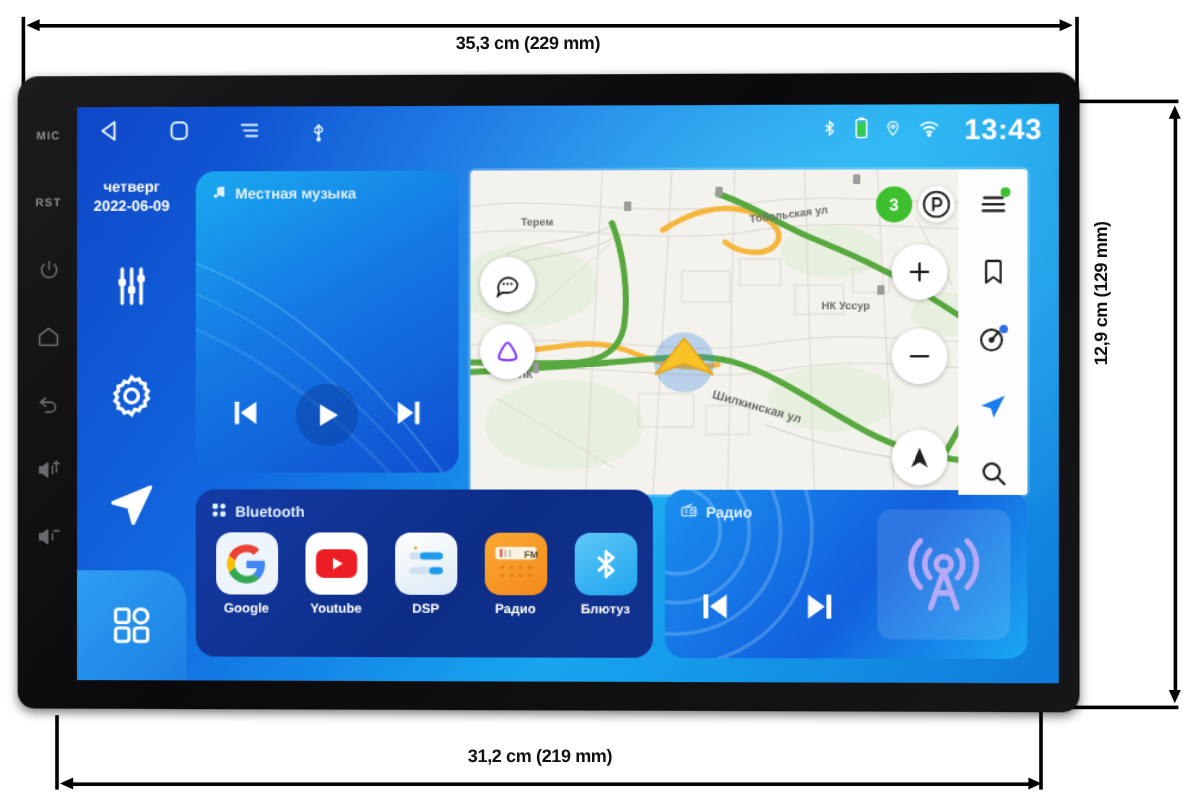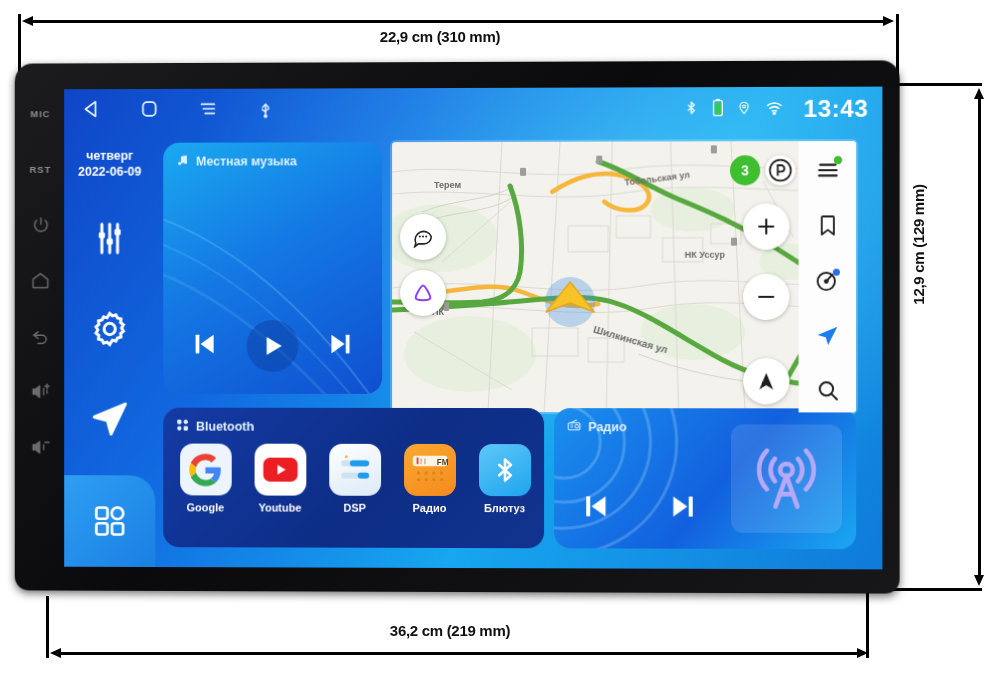--- a/index.html
+++ b/index.html
@@ -170,39 +170,39 @@
 </head>
 <body>
 
 <div class="tick" style="left:18px; top:14px; width:3px; height:58px;"></div>
 <div class="tick" style="left:896px; top:14px; width:3px; height:92px;"></div>
 <div class="arrow-h" style="left:22px; top:16px; width:872px;">
   <div class="head-l"></div>
     <div class="bar"></div>
     <div class="head-r"></div>
 </div>
-<div class="dim-label dim-top-label">22,9 cm (310 mm)</div>
+<div class="dim-label dim-top-label">35,3 cm (229 mm)</div>
 
 <div class="tick" style="left:896px; top:83px; width:86px; height:3px;"></div>
 <div class="tick" style="left:866px; top:588px; width:116px; height:3px;"></div>
 <div class="arrow-v" style="left:974px; top:88px; height:498px;">
   <div class="head-t"></div>
     <div class="bar"></div>
     <div class="head-b"></div>
 </div>
 <div class="dim-label dim-right-label">12,9 cm (129 mm)</div>
 
 <div class="tick" style="left:46px; top:596px; width:3px; height:62px;"></div>
 <div class="tick" style="left:866px; top:586px; width:3px; height:72px;"></div>
 <div class="arrow-h" style="left:50px; top:648px; width:818px;">
   <div class="head-l"></div>
     <div class="bar"></div>
     <div class="head-r"></div>
 </div>
-<div class="dim-label dim-bottom-label">36,2 cm (219 mm)</div>
+<div class="dim-label dim-bottom-label">31,2 cm (219 mm)</div>
 
 <div class="device">
 
   <div class="bezel-left">
     <div class="bezel-btn">MIC</div>
     <div class="bezel-btn">RST</div>
     <div class="bezel-btn">
       <svg width="19" height="19" viewBox="0 0 24 24" fill="none" stroke="#8d8d95" stroke-width="1.8" stroke-linecap="round">
         <path d="M12 3v8"></path>
           <path d="M6.6 6.1a8 8 0 1 0 10.8 0"></path>

